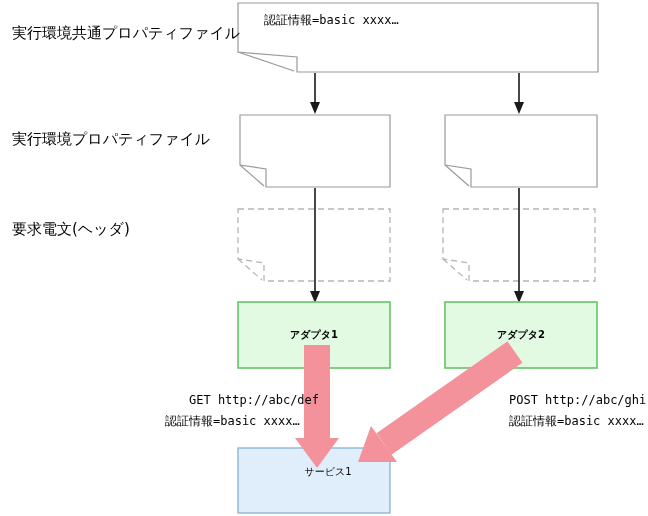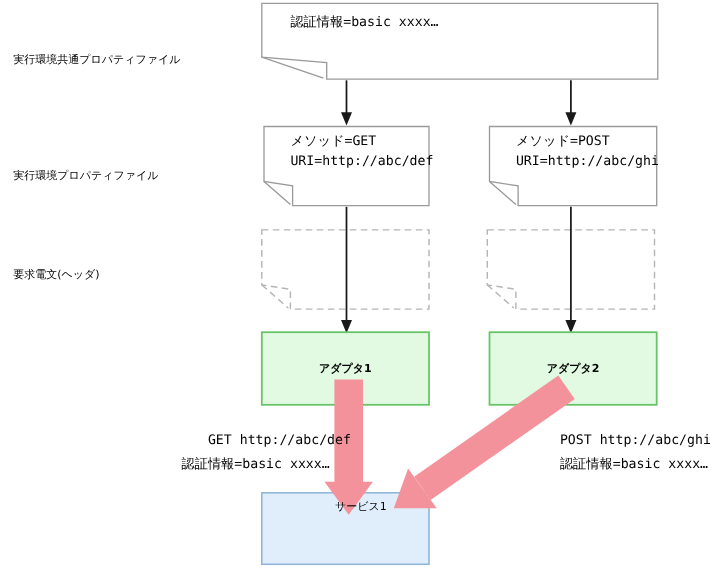--- a/index.html
+++ b/index.html
@@ -12,33 +12,33 @@
   .flap{fill:none;stroke:#9a9a9a;stroke-width:1.2;}
   .note-dashed{fill:#ffffff;stroke:#b5b5b5;stroke-width:1.3;stroke-dasharray:6 4;}
   .flap-dashed{fill:none;stroke:#b5b5b5;stroke-width:1.3;stroke-dasharray:6 4;}
   .blk{stroke:#1a1a1a;stroke-width:1.6;}
   .blkhead{fill:#1a1a1a;stroke:none;}
   .adapter-rect{stroke:#66c466;stroke-width:1.6;}
   .service-rect{stroke:#8fb5d8;stroke-width:1.4;}
 
   
   .txt{position:absolute;white-space:nowrap;}
-  .jp{font-size:10px;line-height:16px;margin-top:22px;}
+  .jp{font-size:15px;line-height:16px;}
   .mono{font-family:"DejaVu Sans Mono","Liberation Mono",monospace;font-size:12px;line-height:18px;padding-left:15px;}
   .row-label-1{left:12px;top:25px;}
   .row-label-2{left:12px;top:131px;}
   .row-label-3{left:12px;top:221px;}
   .common-note-text{left:249px;top:11px;}
   .env-note-1{left:249px;top:119px;}
   .env-note-2{left:454px;top:119px;}
   .env-note-1 span,.env-note-2 span{display:block;}
   .box-label{position:absolute;display:flex;align-items:center;justify-content:center;font-size:10px;}
   .adapter1-label{left:238px;top:302px;width:152px;height:66px;font-weight:bold;}
   .adapter2-label{left:445px;top:302px;width:152px;height:66px;font-weight:bold;}
-  .service-label{left:238px;top:428px;width:180px;height:65px;}
+  .service-label{left:238px;top:439px;width:180px;height:65px;}
   .req-label{line-height:21px;}
   .req-left{left:150px;top:390px;}
   .req-left .l1{display:block;margin-left:24px;}
   .req-left .l2{display:block;}
   .req-right{left:494px;top:390px;}
   .req-right span{display:block;}
 </style>
 </head>
 <body>
 
@@ -84,28 +84,20 @@
     <line x1="515" y1="352" x2="384" y2="444" stroke-width="26" stroke="#f4929c"></line>
     <polygon points="397,462 371,426 358,462" fill="#f4929c"></polygon>
   </svg>
 
   <div class="txt jp row-label-1">実行環境共通プロパティファイル</div>
   <div class="txt jp row-label-3">要求電文(ヘッダ)</div>
   <div class="txt jp row-label-2">実行環境プロパティファイル</div>
 
   <div class="txt mono common-note-text">認証情報=basic xxxx…</div>
 
-  <div class="txt mono env-note-1">
-    <span>メソッド=GET</span>
-    <span>URI=http://abc/def</span>
-  </div>
-  <div class="txt mono env-note-2">
-    <span>メソッド=POST</span>
-    <span>URI=http://abc/ghi</span>
-  </div>
 
   <div class="box-label adapter1-label">アダプタ1</div>
   <div class="box-label adapter2-label">アダプタ2</div>
   <div class="box-label service-label">サービス1</div>
 
   <div class="txt mono req-label req-left">
     <span class="l1">GET http://abc/def</span>
     <span class="l2">認証情報=basic xxxx…</span>
   </div>
   <div class="txt mono req-label req-right">

